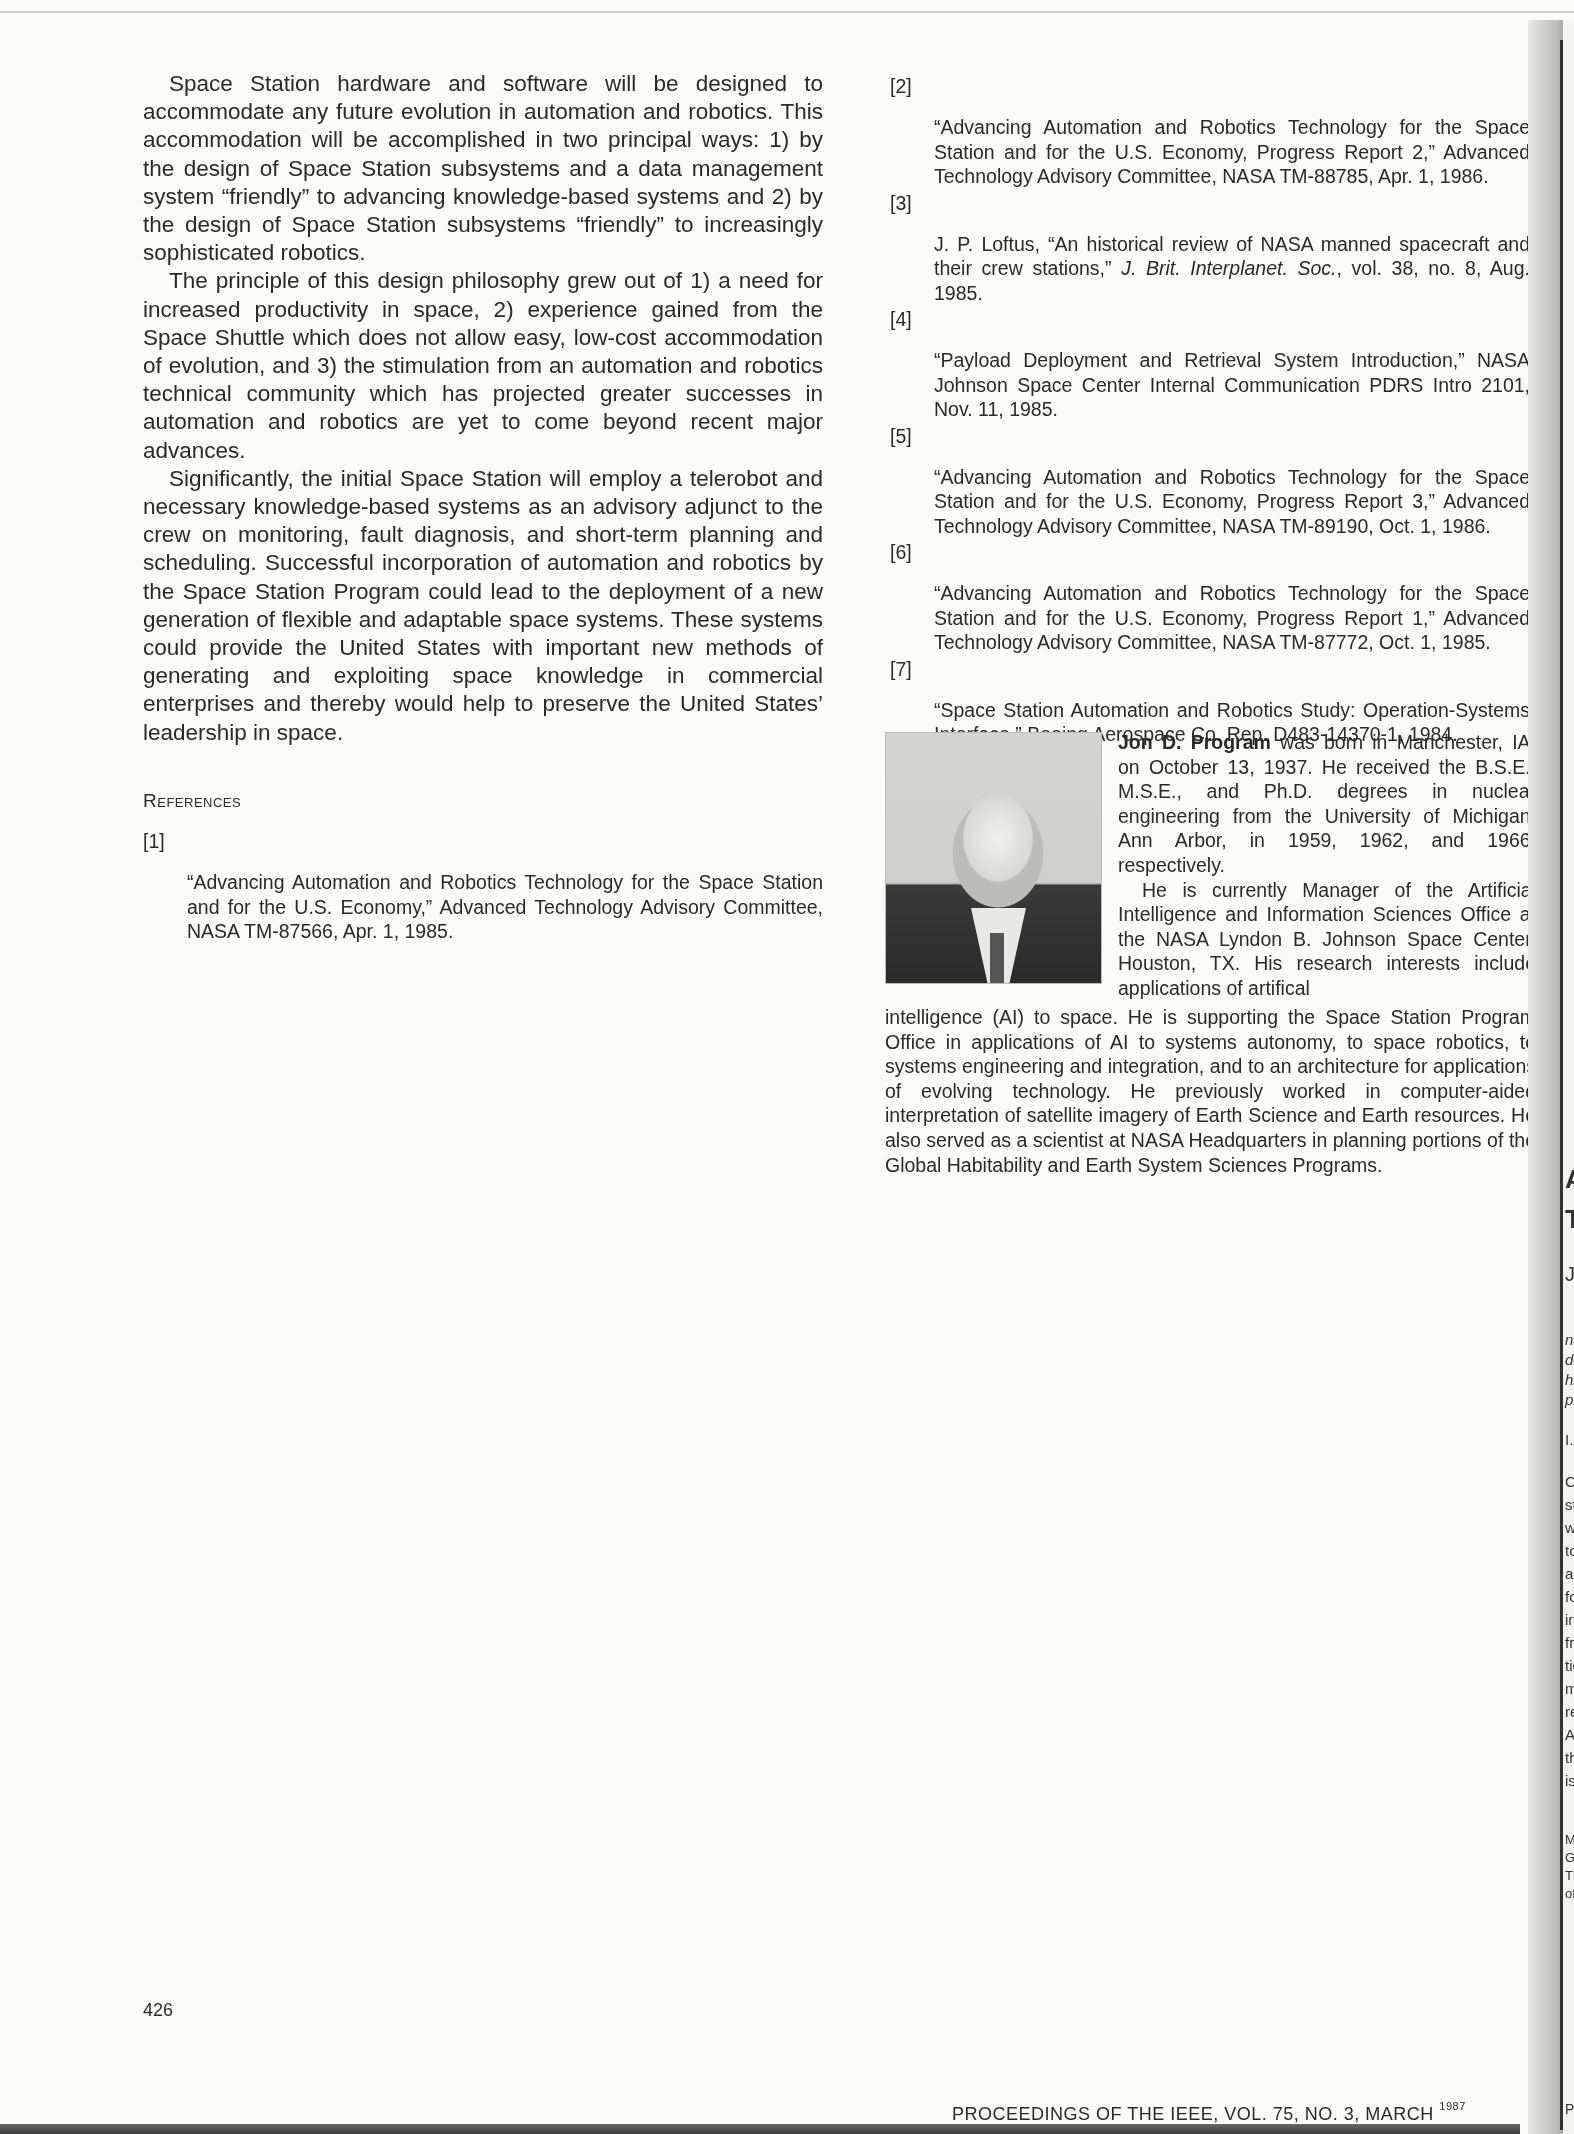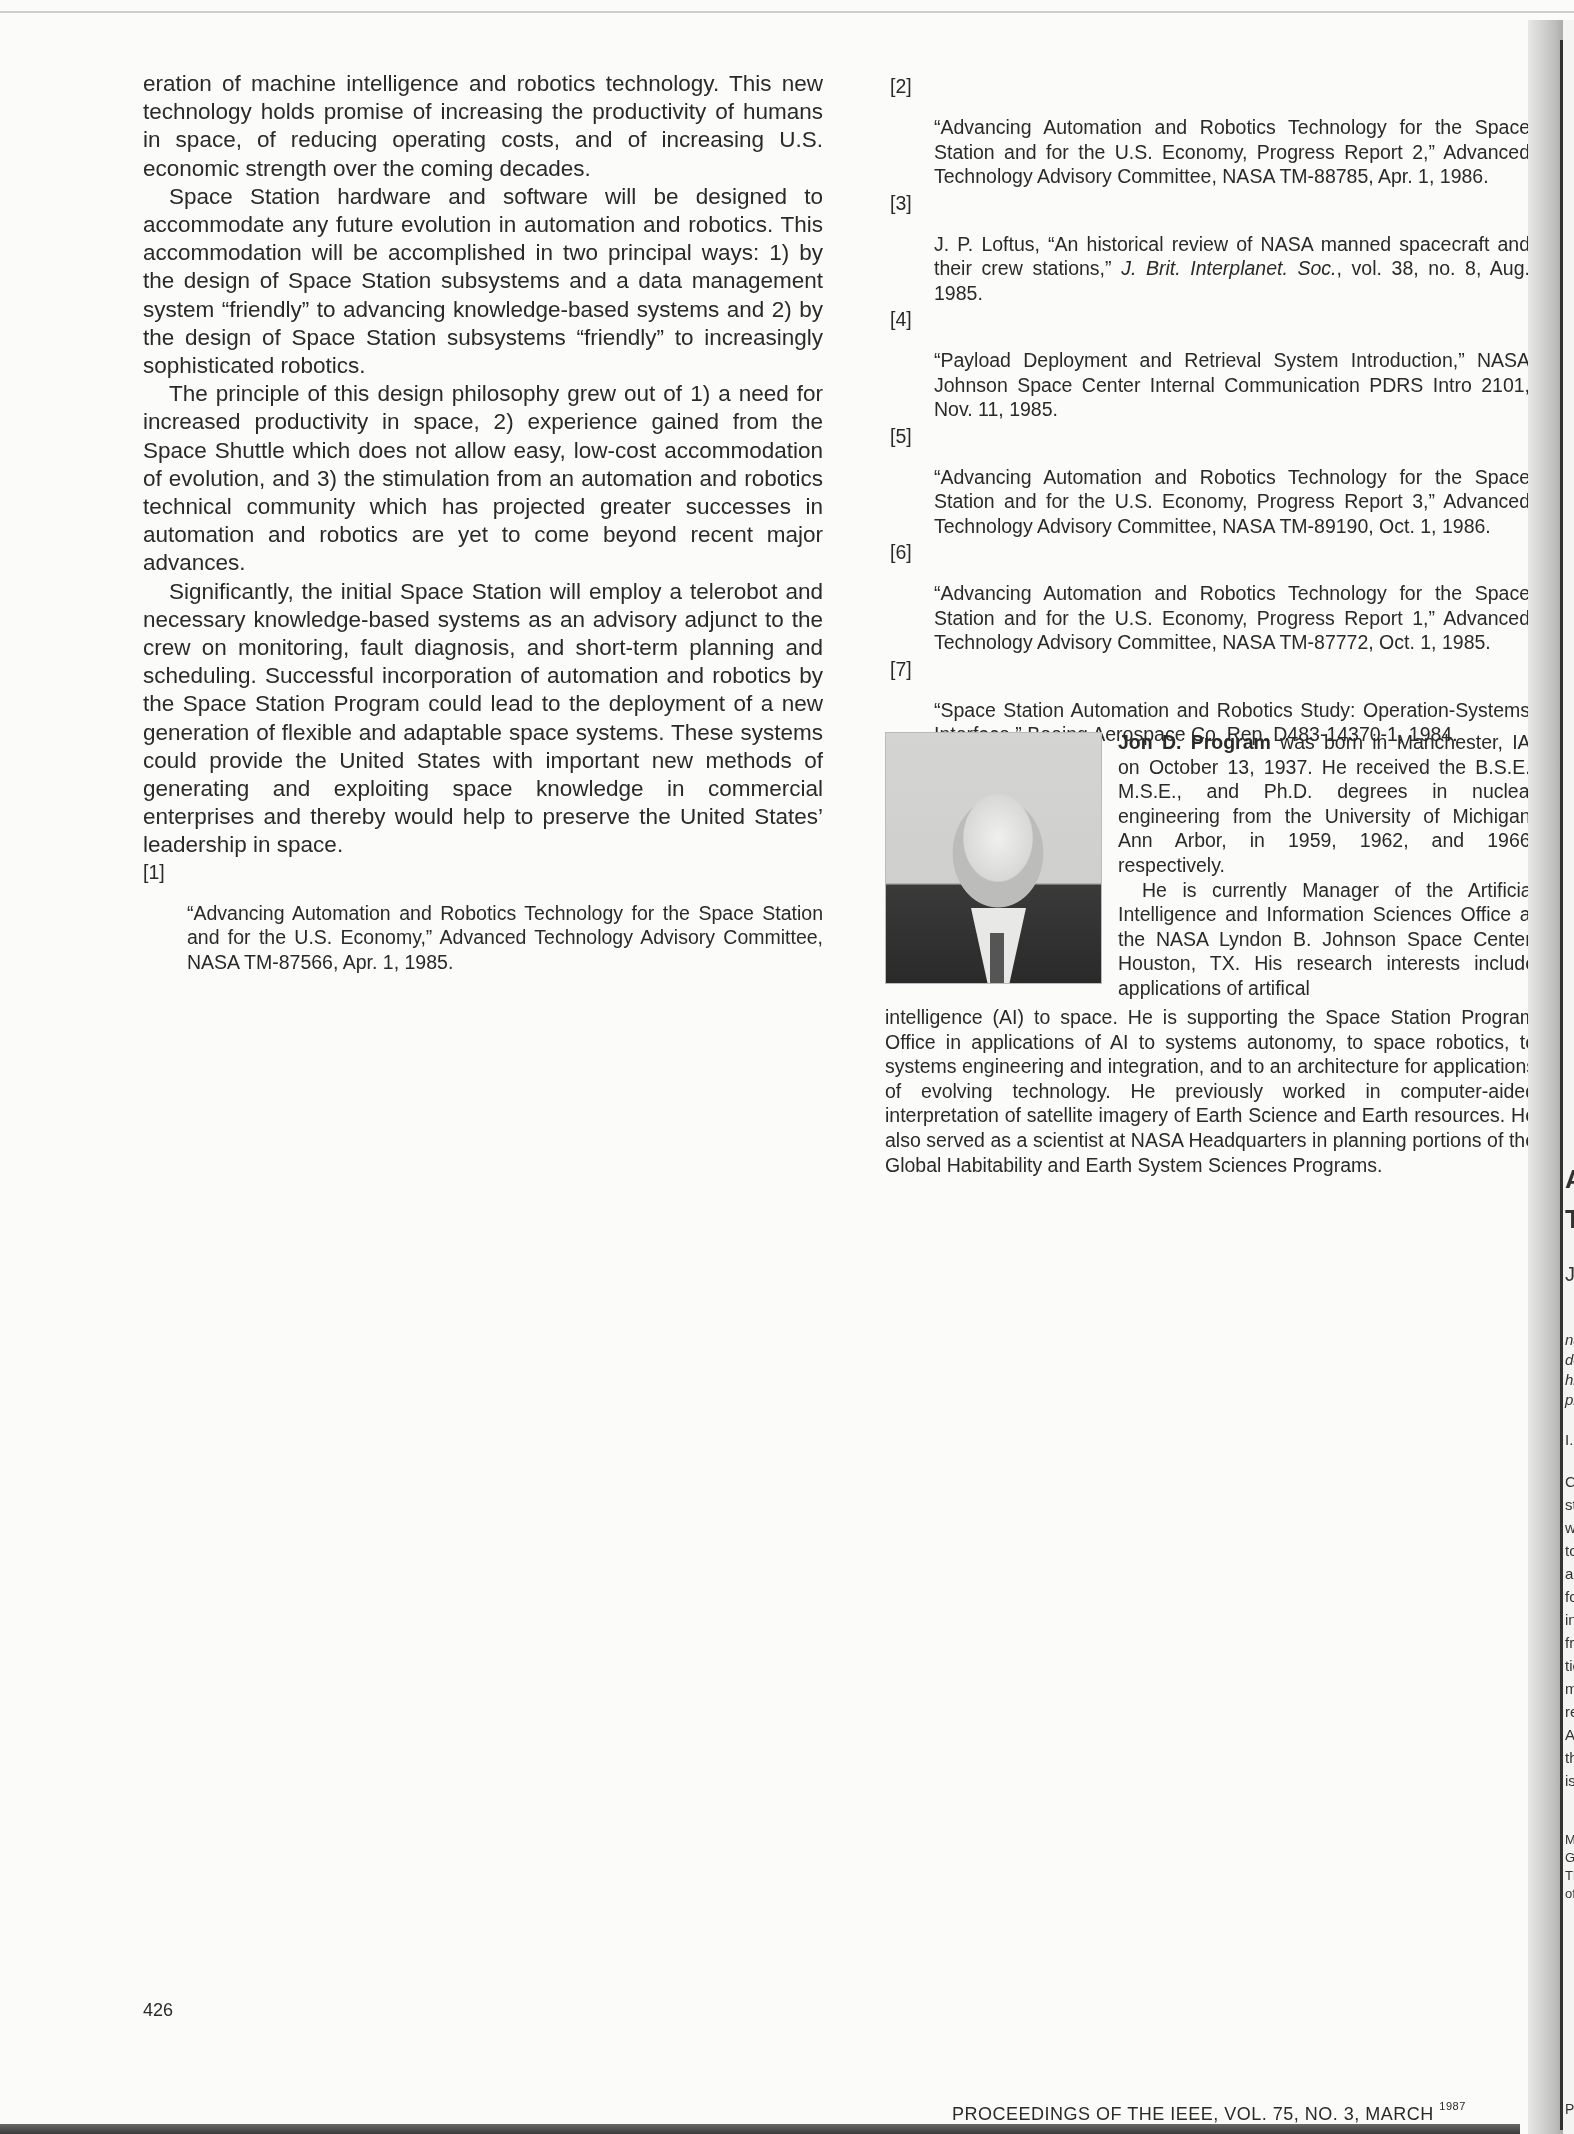--- a/index.html
+++ b/index.html
@@ -73,24 +73,24 @@
   .page-number { position:absolute; left:143px; top:2000px; font-size:18px; }
   .footer { position:absolute; left:952px; top:2104px; font-size:18px; letter-spacing:0.5px; white-space:nowrap; }
   .footer .year { font-size:11px; position:relative; top:-10px; }
 </style>
 </head>
 <body>
 
 <div class="top-rule"></div>
 
 <div class="col-left">
-  <p class="first">eration of machine intelligence and robotics technology. This new technology holds promise of increasing the productivity of humans in space, of reducing operating costs, and of increasing U.S. economic strength over the coming decades.</p>
   <p>Space Station hardware and software will be designed to accommodate any future evolution in automation and robotics. This accommodation will be accomplished in two principal ways: 1) by the design of Space Station subsystems and a data management system “friendly” to advancing knowledge-based systems and 2) by the design of Space Station subsystems “friendly” to increasingly sophisticated robotics.</p>
   <p>The principle of this design philosophy grew out of 1) a need for increased productivity in space, 2) experience gained from the Space Shuttle which does not allow easy, low-cost accommodation of evolution, and 3) the stimulation from an automation and robotics technical community which has projected greater successes in automation and robotics are yet to come beyond recent major advances.</p>
   <p>Significantly, the initial Space Station will employ a telerobot and necessary knowledge-based systems as an advisory adjunct to the crew on monitoring, fault diagnosis, and short-term planning and scheduling. Successful incorporation of automation and robotics by the Space Station Program could lead to the deployment of a new generation of flexible and adaptable space systems. These systems could provide the United States with important new methods of generating and exploiting space knowledge in commercial enterprises and thereby would help to preserve the United States’ leadership in space.</p>
+  <div class="refs-heading">References</div>
   <div class="ref">
     <span class="num">[1]</span>
     <span class="txt">“Advancing Automation and Robotics Technology for the Space Station and for the U.S. Economy,” Advanced Technology Advisory Committee, NASA TM-87566, Apr. 1, 1985.</span>
   </div>
 </div>
 
 <div class="col-right-refs">
   <div class="ref">
     <span class="num">[2]</span>
     <span class="txt">“Advancing Automation and Robotics Technology for the Space Station and for the U.S. Economy, Progress Report 2,” Advanced Technology Advisory Committee, NASA TM-88785, Apr. 1, 1986.</span>

